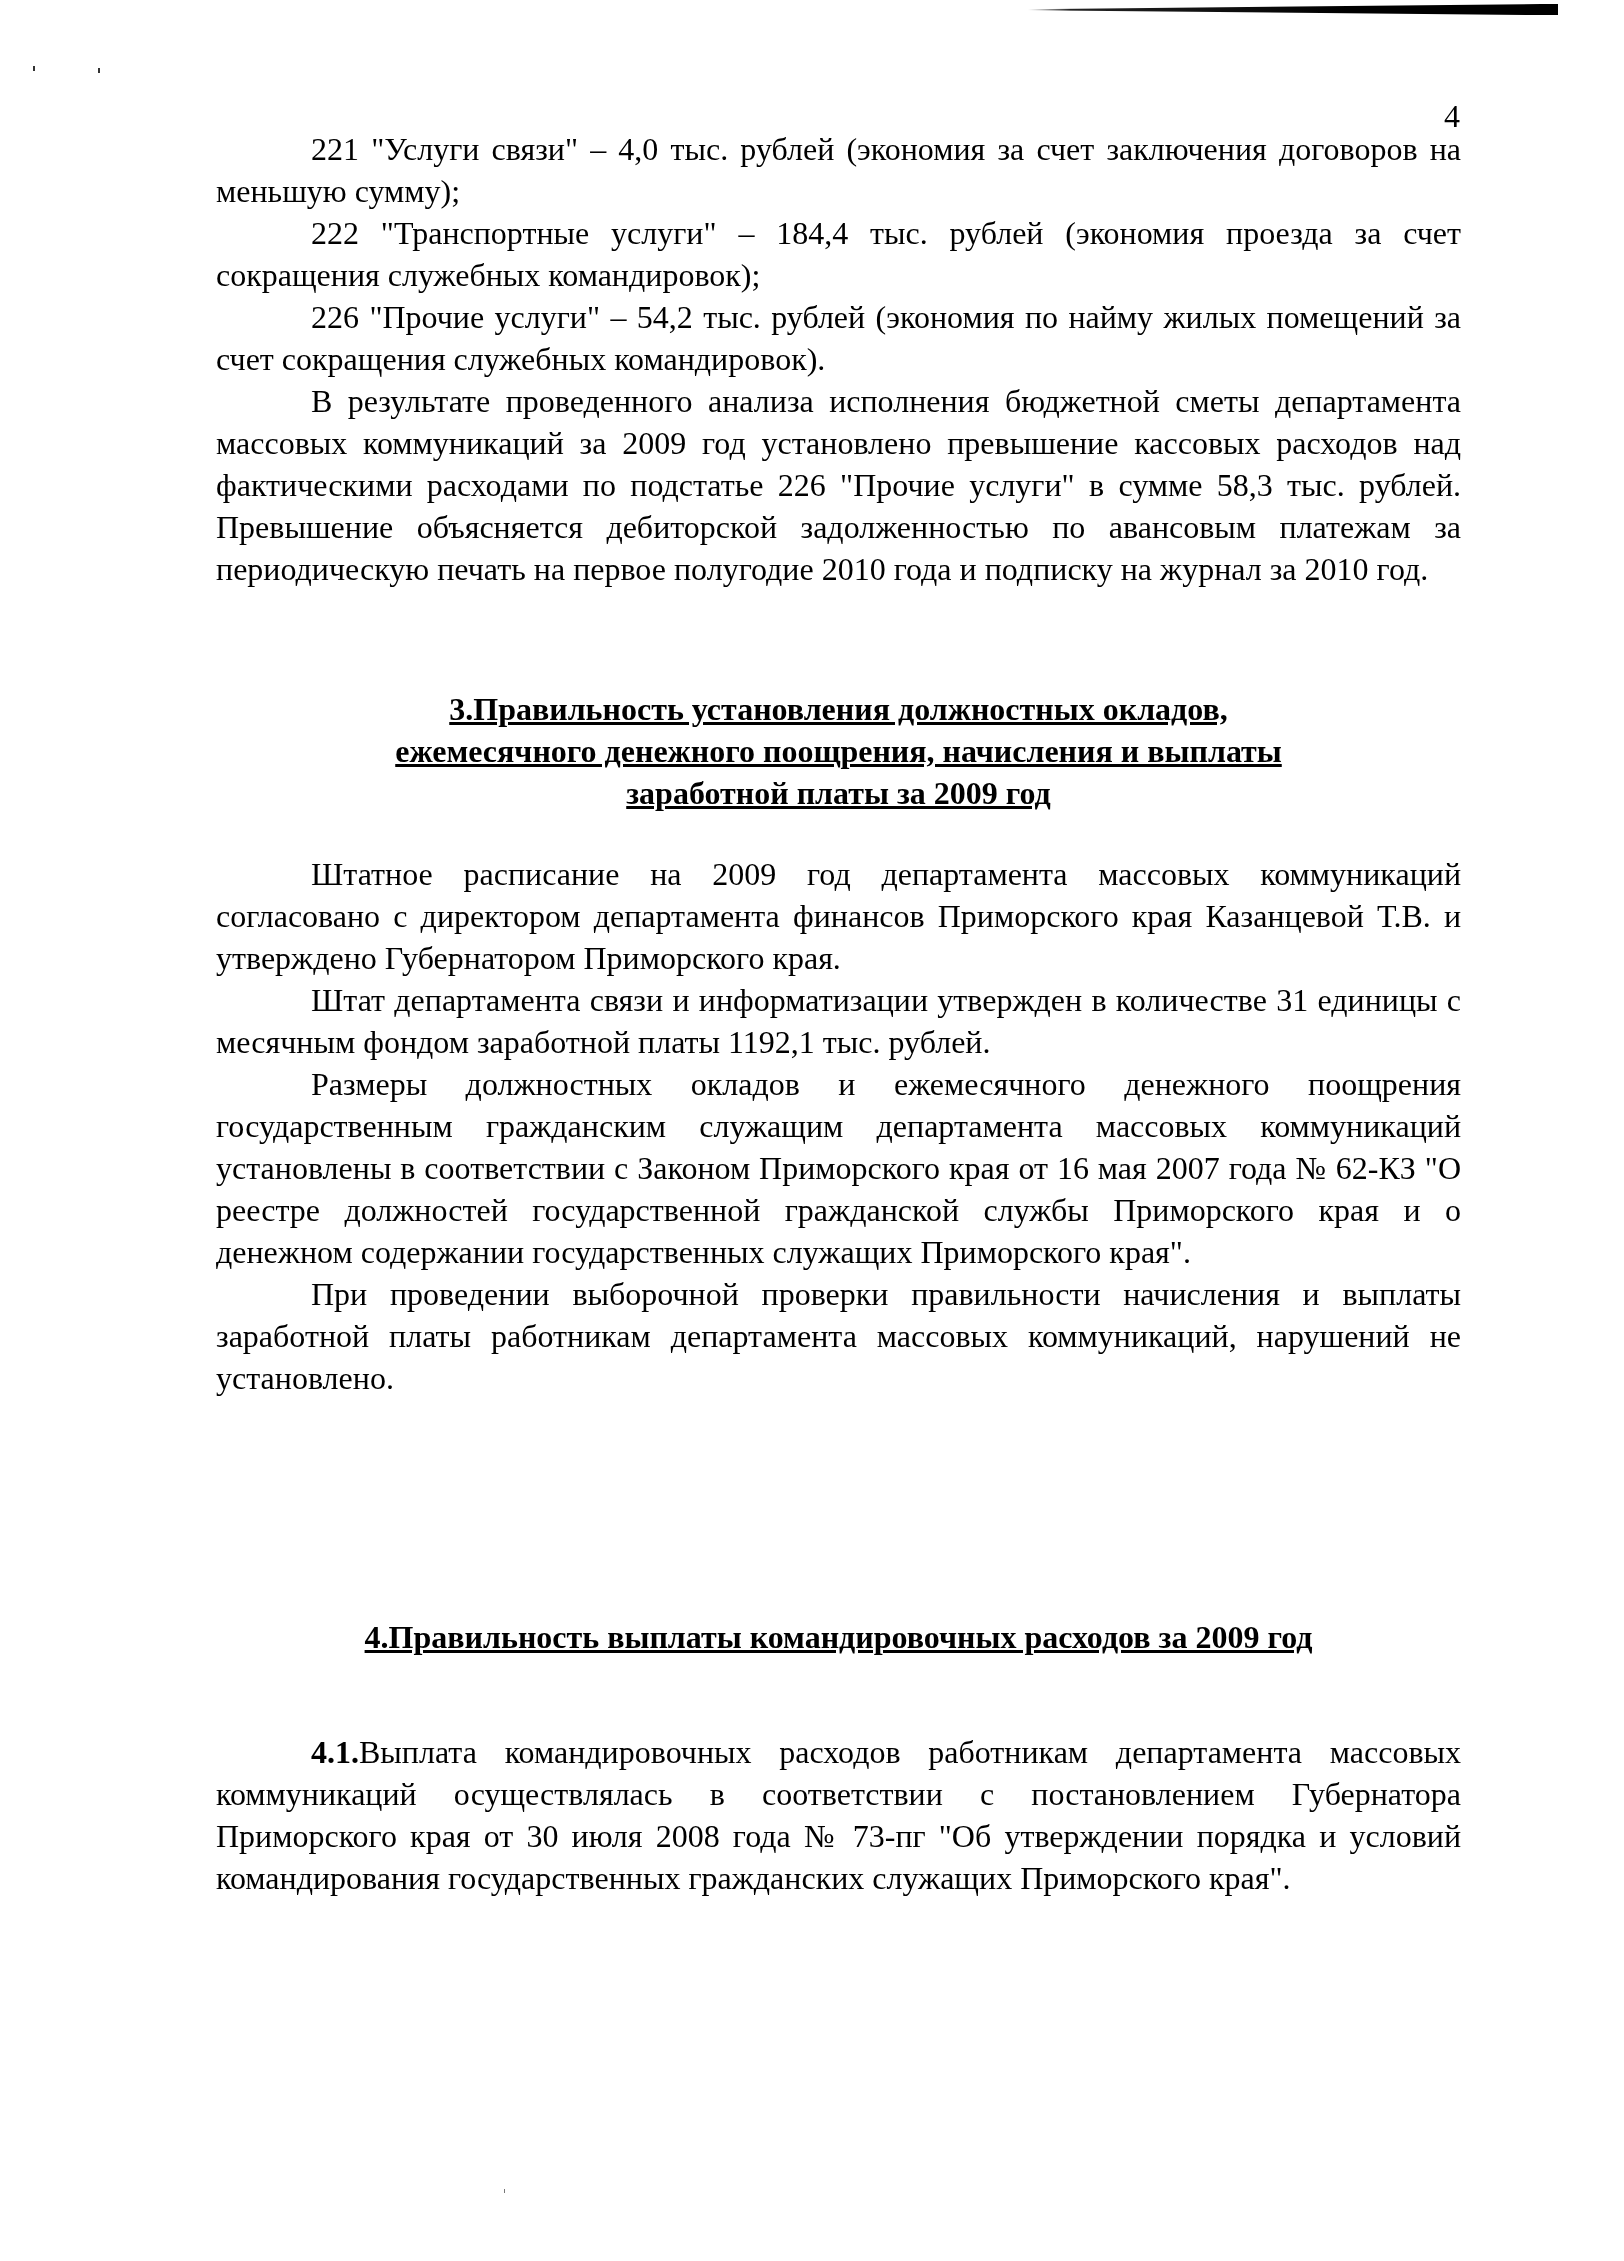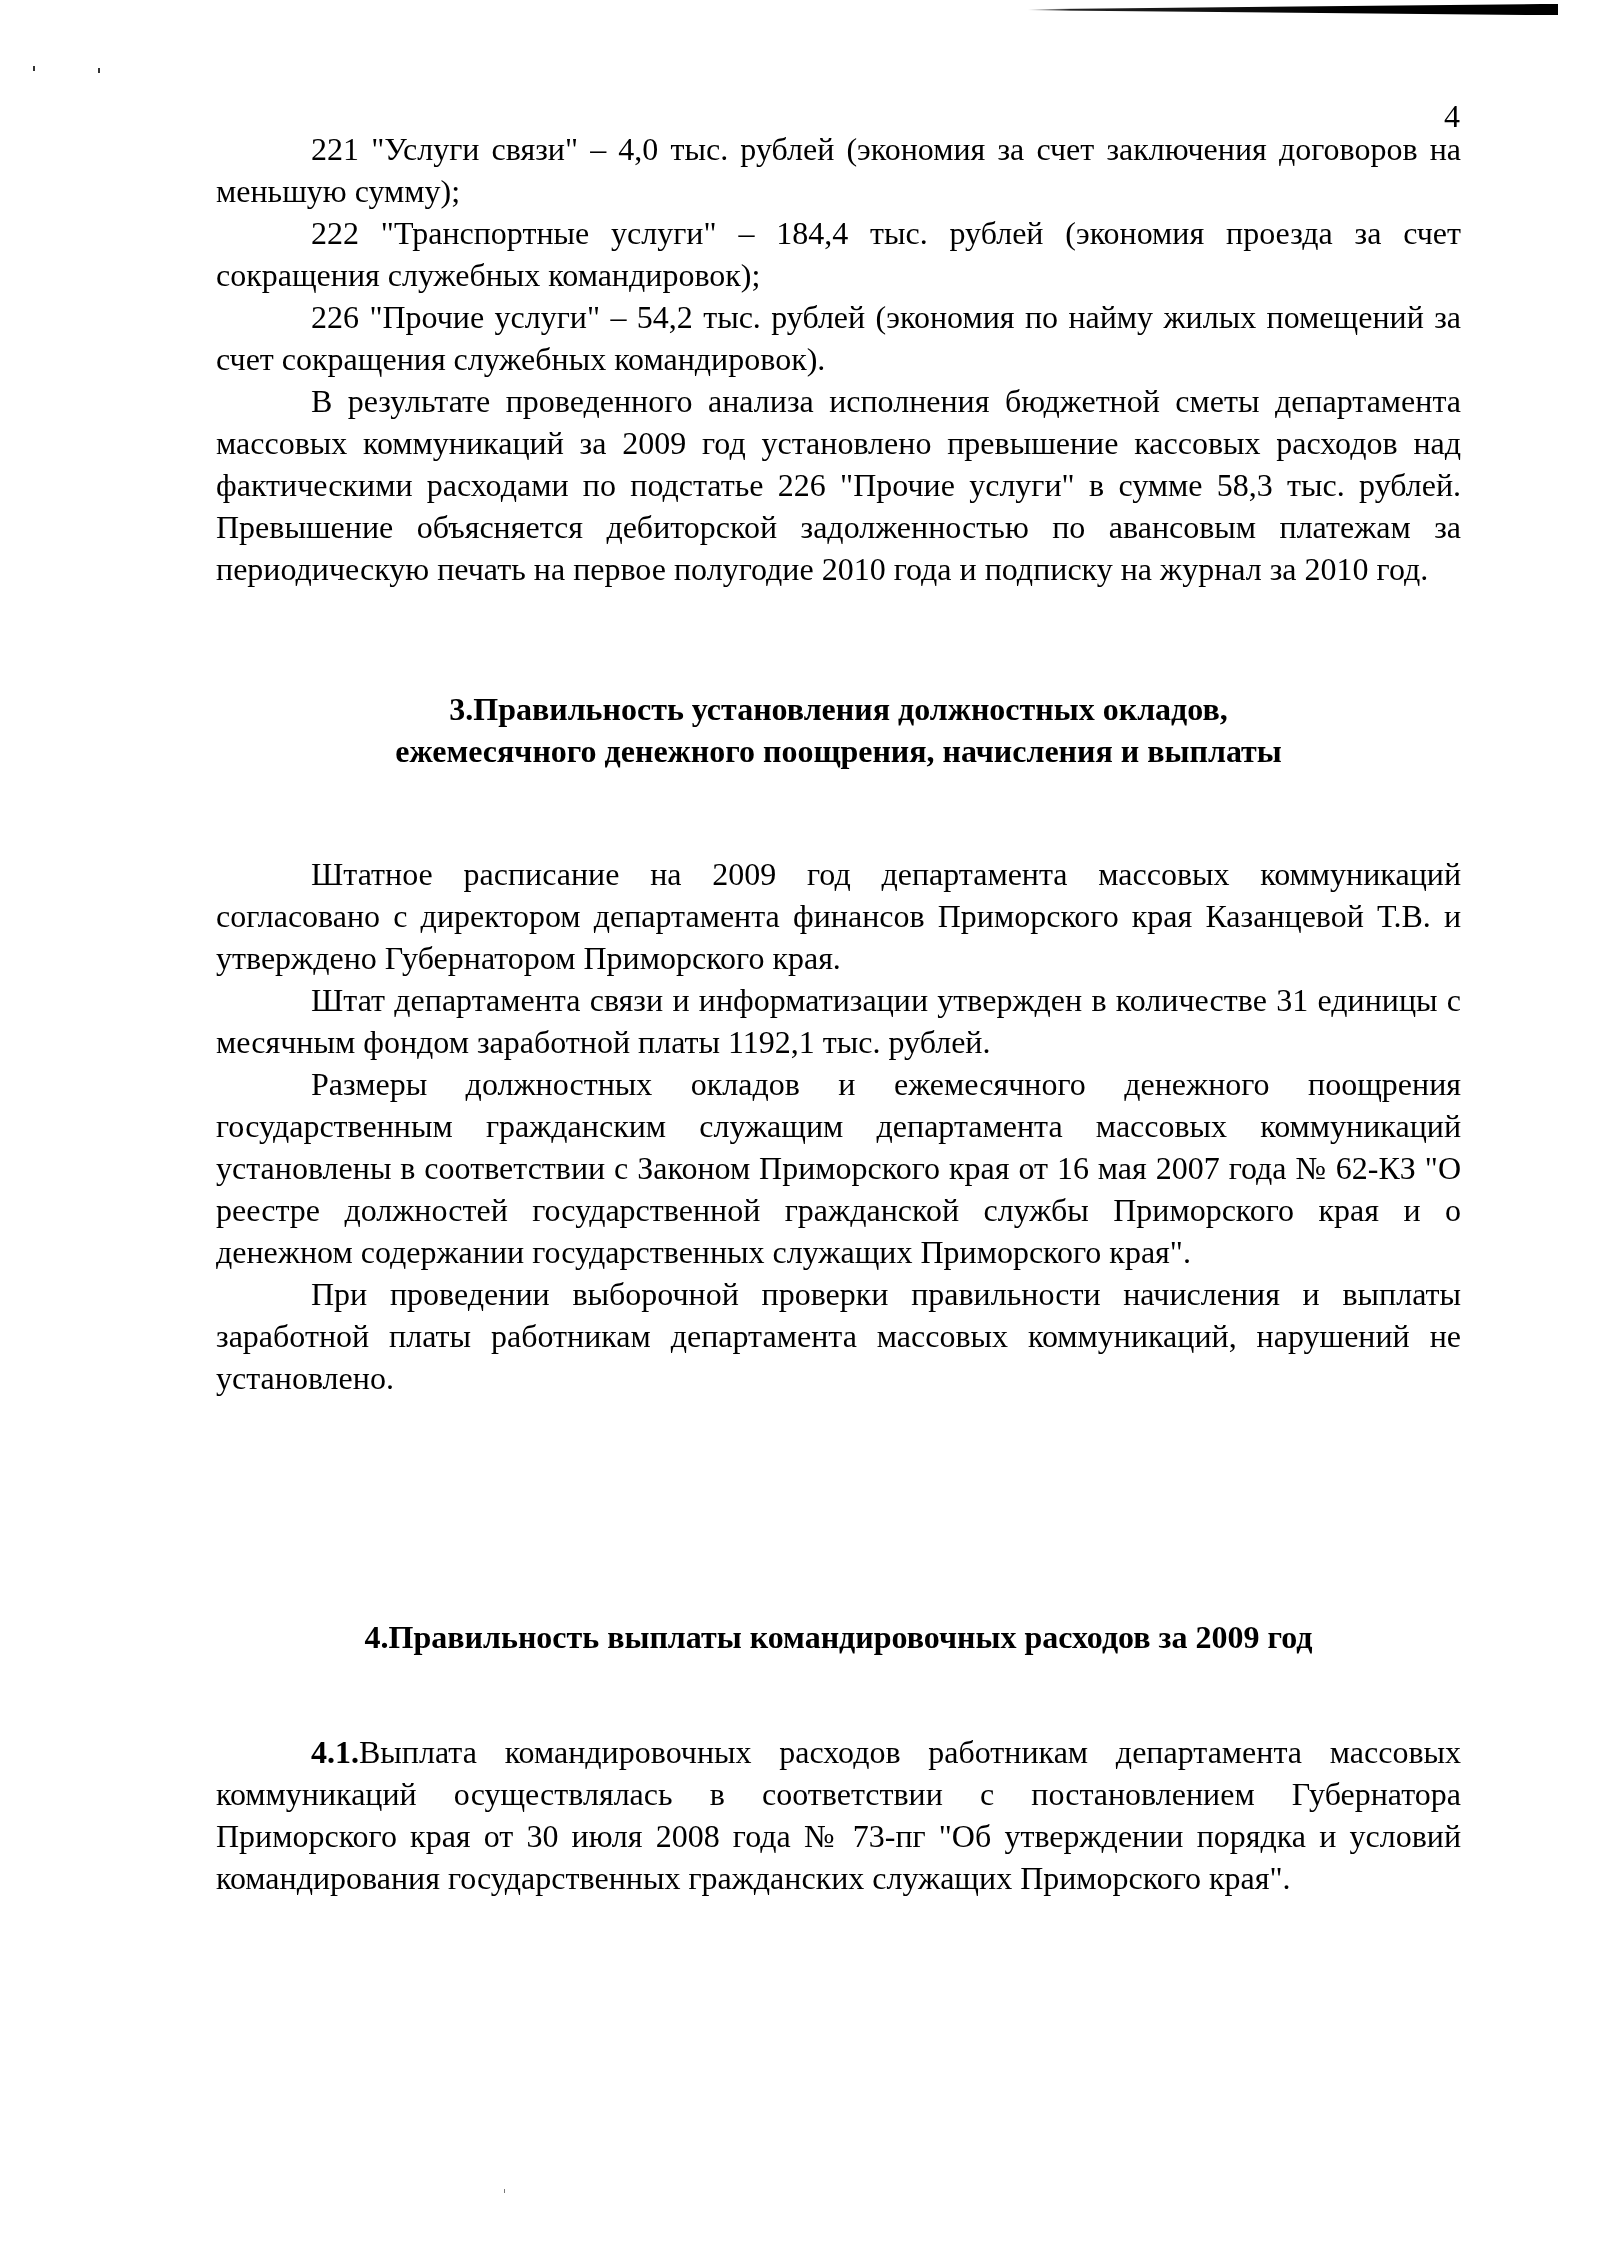--- a/index.html
+++ b/index.html
@@ -56,20 +56,21 @@
     }
     .heading {
       position: absolute;
       left: 216px;
       width: 1245px;
       font-size: 32px;
       line-height: 42px;
       font-weight: bold;
       text-align: center;
       margin: 0;
+      text-decoration: underline;
     }
     .heading .hl { display: block; }
     .bold-num { font-weight: bold; }
   </style>
 </head>
 <body>
 
 <div class="scan-streak"></div>
 <div class="speck s1"></div>
 <div class="speck s2"></div>
@@ -80,20 +81,21 @@
 <div class="block" style="top:128px;">
   <p>221 "Услуги связи" – 4,0 тыс. рублей (экономия за счет заключения договоров на меньшую сумму);</p>
   <p>222 "Транспортные услуги" – 184,4 тыс. рублей (экономия проезда за счет сокращения  служебных командировок);</p>
   <p>226 "Прочие услуги" – 54,2 тыс. рублей (экономия по найму жилых помещений за счет сокращения  служебных командировок).</p>
   <p>В результате проведенного анализа исполнения бюджетной сметы департамента массовых коммуникаций за 2009 год установлено превышение кассовых расходов над фактическими расходами по подстатье 226 "Прочие услуги" в сумме 58,3 тыс. рублей. Превышение объясняется дебиторской задолженностью по авансовым платежам за периодическую печать на первое полугодие 2010 года и подписку на журнал за 2010 год.</p>
 </div>
 
 <h2 class="heading" style="top:688px;">
   <span class="hl">3.Правильность установления должностных  окладов,</span>
   <span class="hl">ежемесячного денежного поощрения, начисления и выплаты</span>
+  <span class="hl">заработной платы за 2009 год</span>
 </h2>
 
 <div class="block" style="top:853px;">
   <p>Штатное расписание на 2009 год департамента массовых коммуникаций согласовано с директором департамента финансов Приморского края Казанцевой Т.В. и утверждено Губернатором Приморского края.</p>
   <p>Штат департамента связи и информатизации утвержден в количестве 31 единицы с месячным фондом заработной платы 1192,1 тыс. рублей.</p>
   <p>Размеры должностных окладов и ежемесячного денежного поощрения государственным гражданским служащим департамента массовых коммуникаций установлены в соответствии с Законом Приморского края от 16 мая 2007 года № 62-КЗ "О реестре должностей государственной гражданской службы Приморского края и о денежном содержании государственных служащих Приморского края".</p>
   <p>При проведении выборочной проверки правильности начисления и выплаты заработной платы работникам департамента массовых коммуникаций, нарушений не установлено.</p>
 </div>
 
 <h2 class="heading" style="top:1580px;margin-top:36px;">4.Правильность выплаты командировочных расходов за 2009 год</h2>

